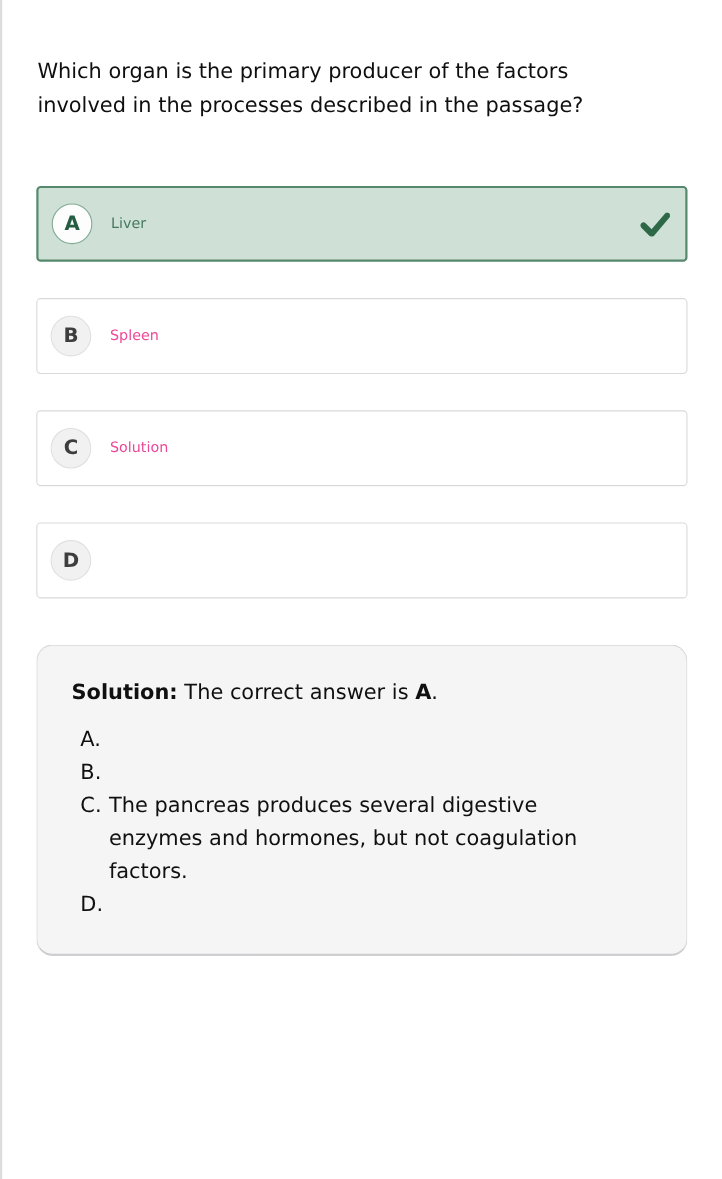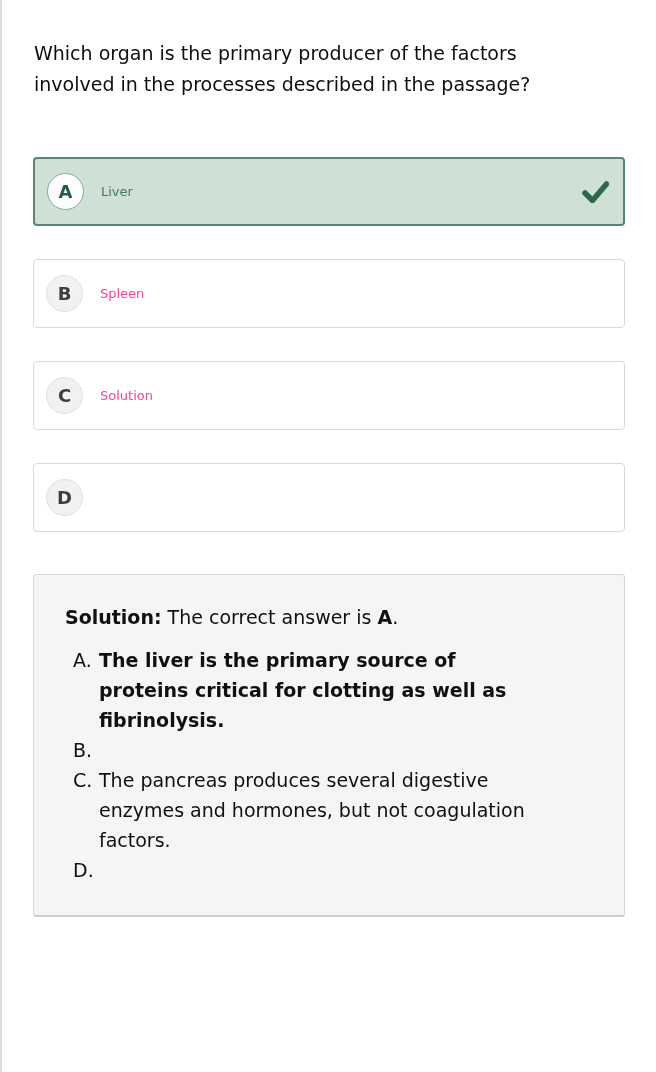--- a/index.html
+++ b/index.html
@@ -17,21 +17,21 @@
     overflow: hidden;
   }
   .content {
     padding: 34px 31px 0 31px;
   }
   .question {
     width: 560px;
     font-size: 19px;
     line-height: 31px;
     color: #0f0f0f;
-    margin: 4px 0 57px 1px;
+    margin: 16px 0 57px 1px;
   }
   .options { }
   .option {
     box-sizing: border-box;
     height: 69px;
     border-radius: 4px;
     display: flex;
     align-items: center;
     padding: 0 14px 0 12px;
     margin-bottom: 33px;
@@ -77,21 +77,21 @@
     margin-left: auto;
     display: flex;
     align-items: center;
   }
   .solution {
     box-sizing: border-box;
     margin-top: 42px;
     background: #f5f5f6;
     border: 1px solid #d9d9da;
     border-bottom: 2px solid #cdcdd0;
-    border-radius: 3px;
+    border-radius: 15px;
     padding: 27px 40px 30px 31px;
   }
   .sol-heading {
     font-size: 19px;
     line-height: 30px;
     margin-bottom: 13px;
     color: #101010;
   }
   .sol-heading .b { font-weight: bold; }
   .sol-list { padding-left: 8px; }
@@ -151,21 +151,20 @@
   <div class="solution">
 
     <div class="sol-heading">
       <span class="b">Solution:</span><span> The correct answer is </span><span class="b">A</span><span>.</span>
     </div>
 
     <div class="sol-list">
 
       <div class="sol-item">
         <span class="sol-letter">A.</span>
-        <span class="sol-text bold">The liver is the primary source of proteins critical for clotting as well as fibrinolysis.</span>
       </div>
 
       <div class="sol-item">
         <span class="sol-letter">B.</span>
       </div>
 
       <div class="sol-item">
         <span class="sol-letter">C.</span>
         <span class="sol-text">The pancreas produces several digestive enzymes and hormones, but not coagulation factors.</span>
       </div>

